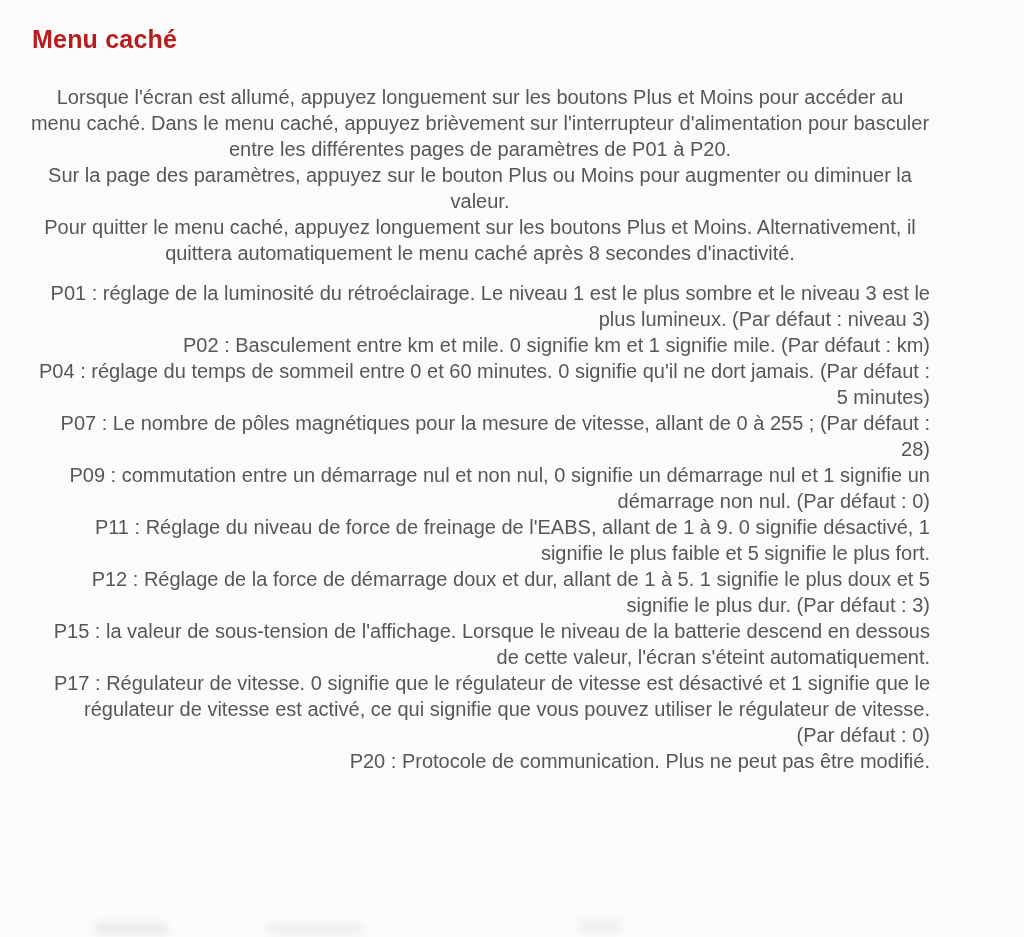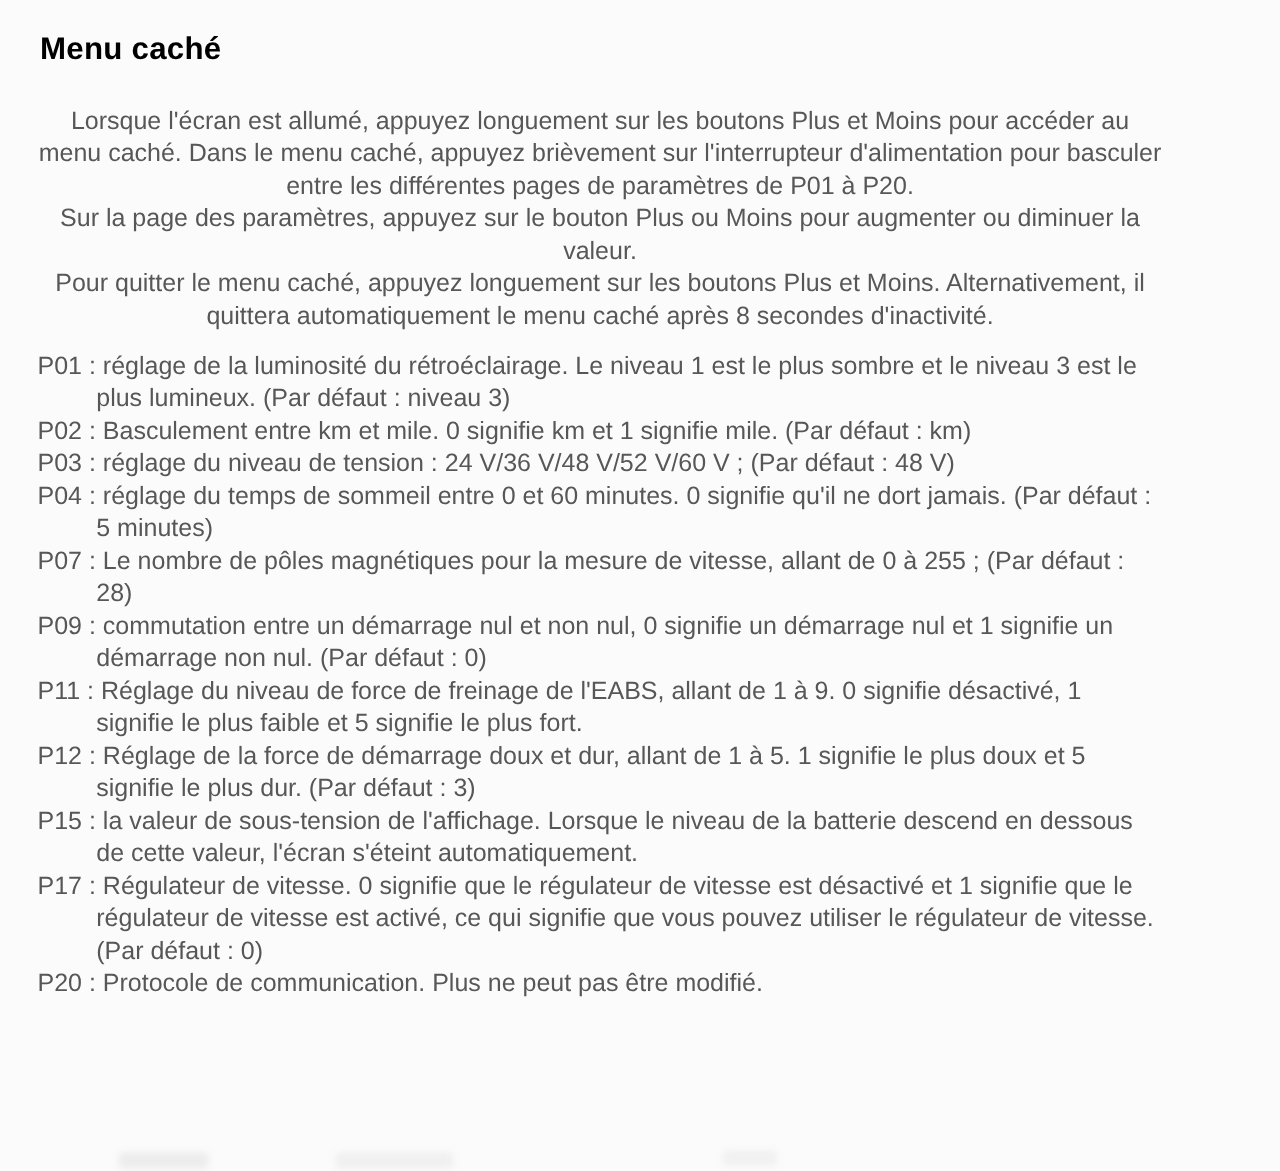--- a/index.html
+++ b/index.html
@@ -19,31 +19,32 @@
   .page {
     box-sizing: content-box;
     width: 900px;
     padding: 24px 0 0 30px;
   }
   h1.title {
     margin: 0 0 30px 2px;
     font-size: 25px;
     line-height: 30px;
     font-weight: 700;
-    color: #000000;
+    color: #b91c1c;
     letter-spacing: 0.2px;
   }
   .intro p {
     margin: 0;
     font-size: 20px;
     line-height: 26px;
     text-align: center;
   }
   .params {
     margin-top: 14px;
+    text-align: right;
   }
   .param {
     margin: 0;
     font-size: 20px;
     line-height: 26px;
     padding-left: 47px;
     text-indent: -47px;
   }
   
   .artifact {
@@ -66,21 +67,20 @@
 
   <div class="intro">
     <p>Lorsque l'écran est allumé, appuyez longuement sur les boutons Plus et Moins pour accéder au menu caché. Dans le menu caché, appuyez brièvement sur l'interrupteur d'alimentation pour basculer entre les différentes pages de paramètres de P01 à P20.</p>
     <p>Sur la page des paramètres, appuyez sur le bouton Plus ou Moins pour augmenter ou diminuer la valeur.</p>
     <p>Pour quitter le menu caché, appuyez longuement sur les boutons Plus et Moins. Alternativement, il quittera automatiquement le menu caché après 8 secondes d'inactivité.</p>
   </div>
 
   <div class="params">
     <p class="param"><span>P01</span><span> : </span><span>réglage de la luminosité du rétroéclairage. Le niveau 1 est le plus sombre et le niveau 3 est le plus lumineux. (Par défaut : niveau 3)</span></p>
     <p class="param"><span>P02</span><span> : </span><span>Basculement entre km et mile. 0 signifie km et 1 signifie mile. (Par défaut : km)</span></p>
-    <p class="param"><span>P03</span><span> : </span><span>réglage du niveau de tension : 24 V/36 V/48 V/52 V/60 V ; (Par défaut : 48 V)</span></p>
     <p class="param"><span>P04</span><span> : </span><span>réglage du temps de sommeil entre 0 et 60 minutes. 0 signifie qu'il ne dort jamais. (Par défaut : 5 minutes)</span></p>
     <p class="param"><span>P07</span><span> : </span><span>Le nombre de pôles magnétiques pour la mesure de vitesse, allant de 0 à 255 ; (Par défaut : 28)</span></p>
     <p class="param"><span>P09</span><span> : </span><span>commutation entre un démarrage nul et non nul, 0 signifie un démarrage nul et 1 signifie un démarrage non nul. (Par défaut : 0)</span></p>
     <p class="param"><span>P11</span><span> : </span><span>Réglage du niveau de force de freinage de l'EABS, allant de 1 à 9. 0 signifie désactivé, 1 signifie le plus faible et 5 signifie le plus fort.</span></p>
     <p class="param"><span>P12</span><span> : </span><span>Réglage de la force de démarrage doux et dur, allant de 1 à 5. 1 signifie le plus doux et 5 signifie le plus dur. (Par défaut : 3)</span></p>
     <p class="param"><span>P15</span><span> : </span><span>la valeur de sous-tension de l'affichage. Lorsque le niveau de la batterie descend en dessous de cette valeur, l'écran s'éteint automatiquement.</span></p>
     <p class="param"><span>P17</span><span> : </span><span>Régulateur de vitesse. 0 signifie que le régulateur de vitesse est désactivé et 1 signifie que le régulateur de vitesse est activé, ce qui signifie que vous pouvez utiliser le régulateur de vitesse. (Par défaut : 0)</span></p>
     <p class="param"><span>P20</span><span> : </span><span>Protocole de communication. Plus ne peut pas être modifié.</span></p>
   </div>
 

